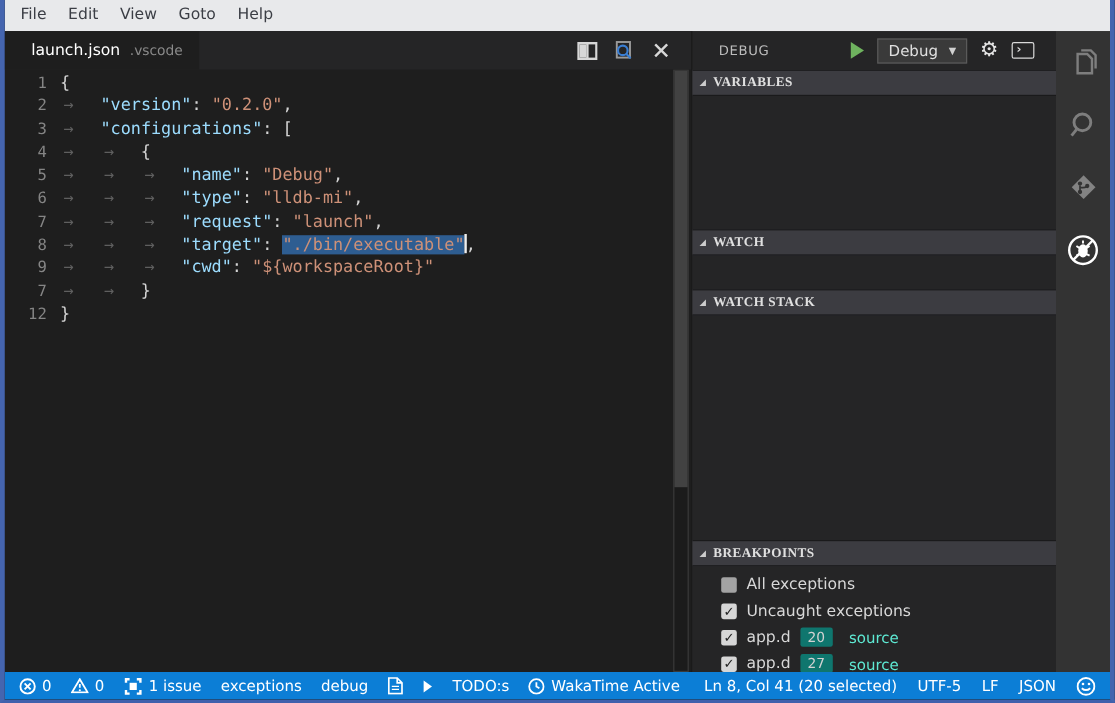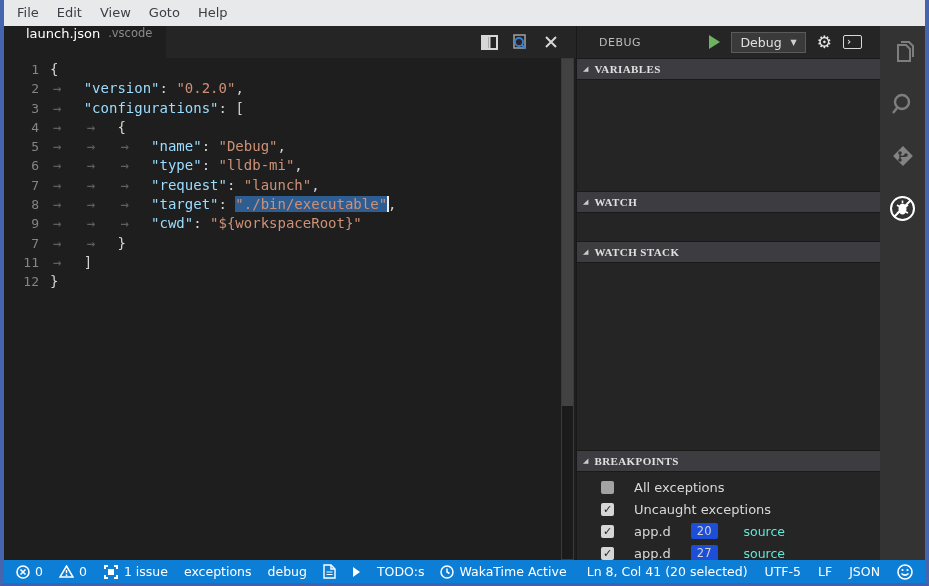--- a/index.html
+++ b/index.html
@@ -22,21 +22,21 @@
   .menu-item {
     font-size:13px; color:#3b3e45; padding:0 9px; line-height:26px; cursor:default;
   }
 
   
   .main { flex:1 1 auto; display:flex; min-height:0; }
 
   
   .editor-group { flex:1 1 auto; display:flex; flex-direction:column; background:#1e1e1e; min-width:0; position:relative; }
   .tabbar { height:32px; background:#252526; display:flex; align-items:center; flex:0 0 auto; }
-  .tab { height:32px; background:#1e1e1e; display:flex; padding:0 14px 0 22px; }
+  .tab { height:32px; background:#1e1e1e; display:flex; align-items:center; padding:0 14px 0 22px; }
   .tab-name { color:#ffffff; font-size:13px; }
   .tab-dir { color:#8a8a8a; font-size:11.5px; margin-left:8px; }
   .editor-actions { margin-left:auto; display:flex; align-items:center; gap:13px; padding-right:16px; }
   .editor-actions .act { width:18px; height:18px; display:flex; align-items:center; justify-content:center; cursor:pointer; }
 
   .editor-body { flex:1 1 auto; display:flex; position:relative; overflow:hidden; padding-top:2px; }
   .code-area { flex:1 1 auto; position:relative; }
   .code-line { display:flex; height:19.3px; line-height:19.3px; font-family:"DejaVu Sans Mono","Liberation Mono",monospace; font-size:14px; }
   .ln { width:46px; flex:0 0 auto; text-align:right; color:#858585; font-size:13px; padding-right:11px; user-select:none; }
   .line-text { white-space:pre; }
@@ -78,28 +78,28 @@
   }
   .twistie { color:#cccccc; font-size:7px; margin-right:6px; }
   .section-label { color:#e0e0e0; font-size:11px; font-weight:bold; letter-spacing:0.4px;font-family:Liberation Serif, serif; }
   .section-body { background:#252526; }
   .body-variables { height:111px; }
   .body-watch { height:28px; }
   .body-callstack { height:187px; }
   .section-breakpoints { flex:1 1 auto; }
   .body-breakpoints { flex:1 1 auto; padding-top:4px; }
 
-  .bp-row { height:22px; display:flex; align-items:center; padding-left:24px; gap:20px; }
+  .bp-row { height:22px; display:flex; align-items:center; padding-left:24px; gap:8px; }
   .bp-check { width:13px; height:13px; border-radius:2px; flex:0 0 auto;
               display:flex; align-items:center; justify-content:center; cursor:pointer;
               font-size:11px; color:#222; }
   .bp-check.on { background:#d6d6d6; }
   .bp-check.off { background:#a3a3a3; }
   .bp-label { color:#d8d8d8; font-size:13px; }
-  .bp-badge { background:#1d4ed8; color:#d2d2d2; font-size:11.5px; border-radius:2px; padding:0 6px; line-height:16px; }
+  .bp-badge { background:#0f766e; color:#d2d2d2; font-size:11.5px; border-radius:2px; padding:0 6px; line-height:16px; }
   .bp-suffix { color:#5eead4; font-size:12.5px; margin-left:6px; }
 
   
   .activitybar { width:45px; flex:0 0 auto; background:#333333; display:flex; flex-direction:column; align-items:center; padding-top:12px; gap:24px; }
   .activity-item { width:28px; height:28px; display:flex; align-items:center; justify-content:center; cursor:pointer; }
 
   
   .statusbar {
     height:23px; background:#0c7ed6; display:flex; align-items:center;
     color:#ffffff; font-size:12.5px; padding:0 12px 0 12px; flex:0 0 auto;
@@ -184,24 +184,20 @@
             <span class="ln">8</span>
             <span class="line-text"><span class="c-tab">→</span><span class="c-tab">→</span><span class="c-tab">→</span><span class="c-key">"target"</span><span class="c-punct">: </span><span class="c-str sel">"./bin/executable"</span><span class="cursor"></span><span class="c-punct">,</span></span>
           </div>
           <div class="code-line">
             <span class="ln">9</span>
             <span class="line-text"><span class="c-tab">→</span><span class="c-tab">→</span><span class="c-tab">→</span><span class="c-key">"cwd"</span><span class="c-punct">: </span><span class="c-str">"${workspaceRoot}"</span></span>
           </div>
           <div class="code-line">
             <span class="ln">7</span>
             <span class="line-text"><span class="c-tab">→</span><span class="c-tab">→</span><span class="c-punct">}</span></span>
-          </div>
-          <div class="code-line">
-            <span class="ln">11</span>
-            <span class="line-text"><span class="c-tab">→</span><span class="c-punct">]</span></span>
           </div>
           <div class="code-line">
             <span class="ln">12</span>
             <span class="line-text"><span class="c-punct">}</span></span>
           </div>
         </div>
     </div>
     <div class="edit-scrollbar">
       <div class="edit-scroll-thumb"></div>
     </div>

